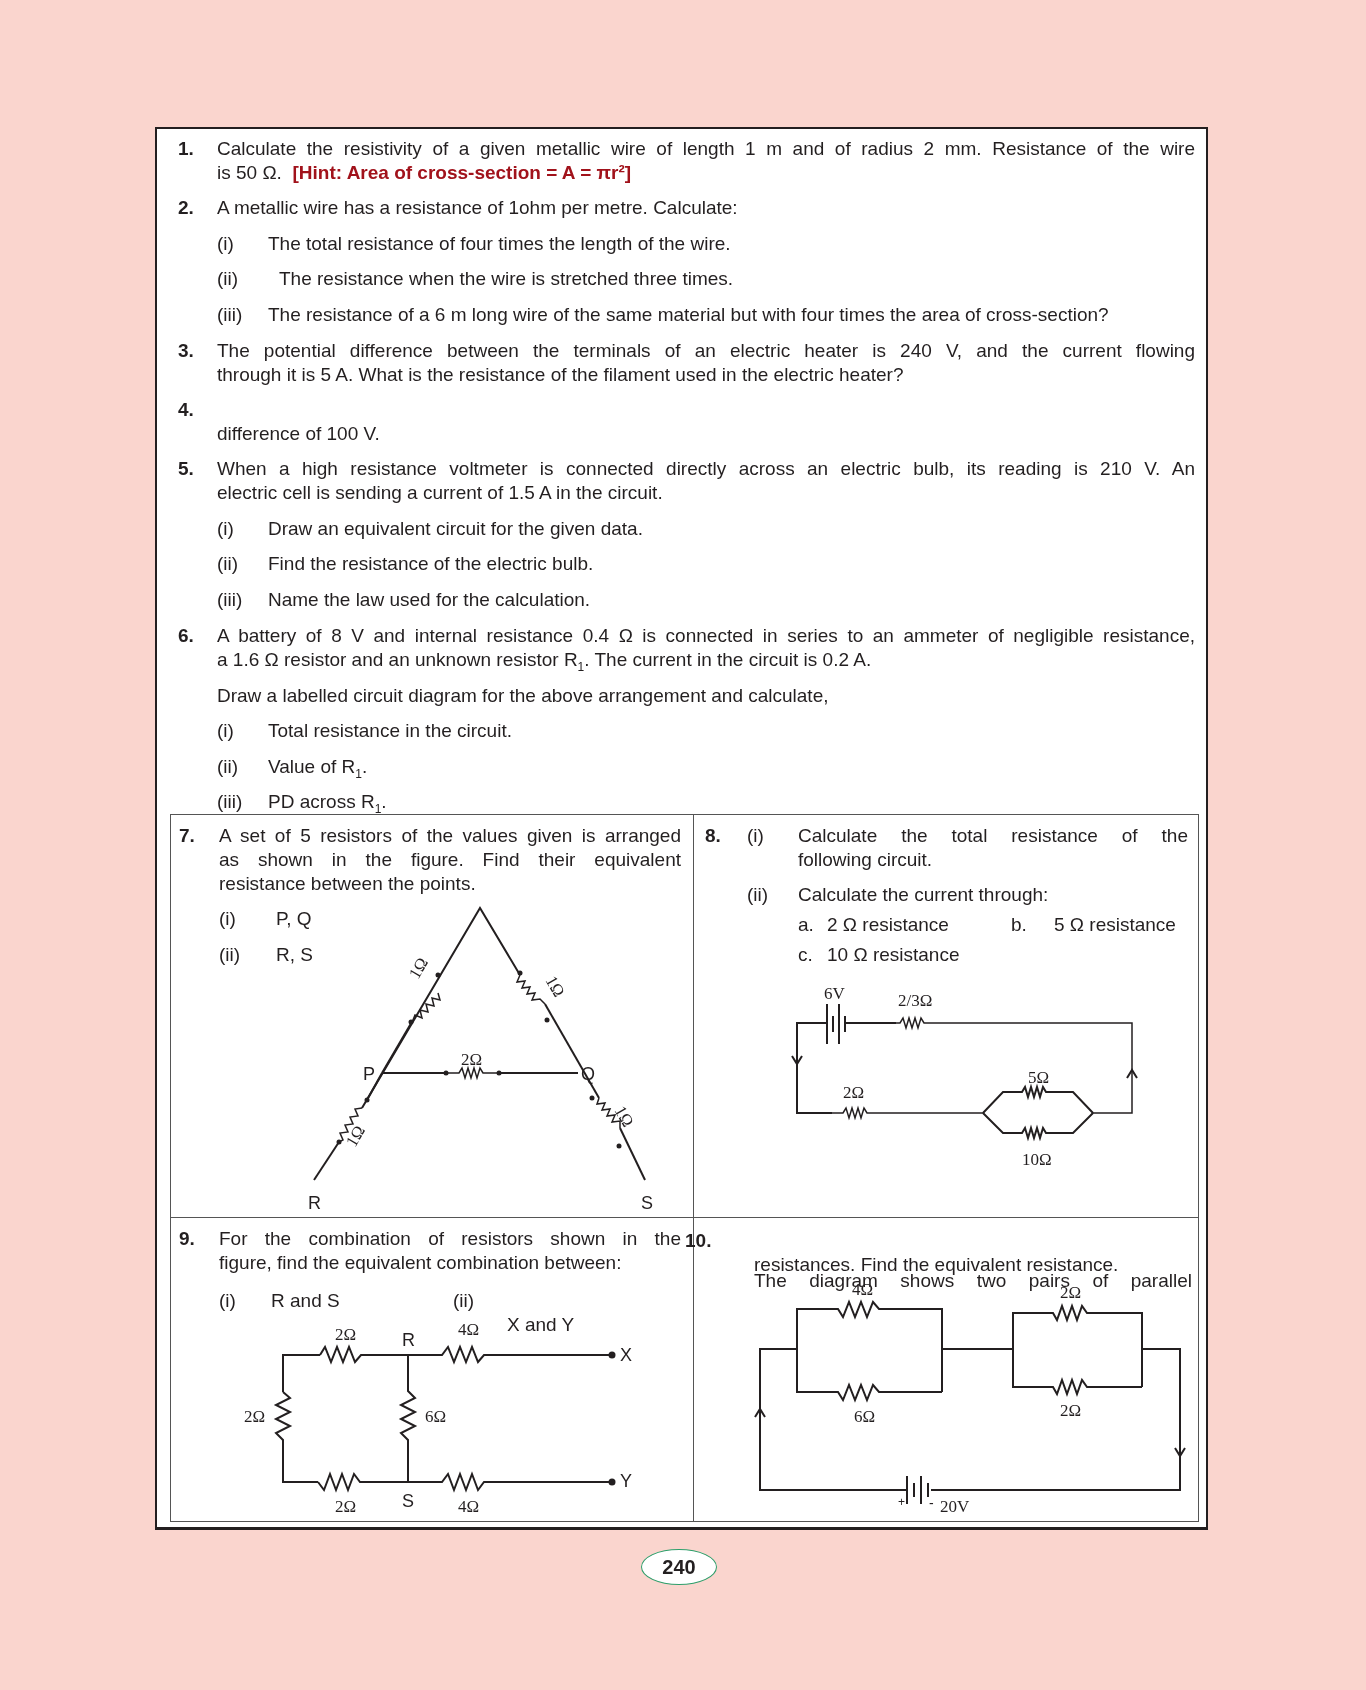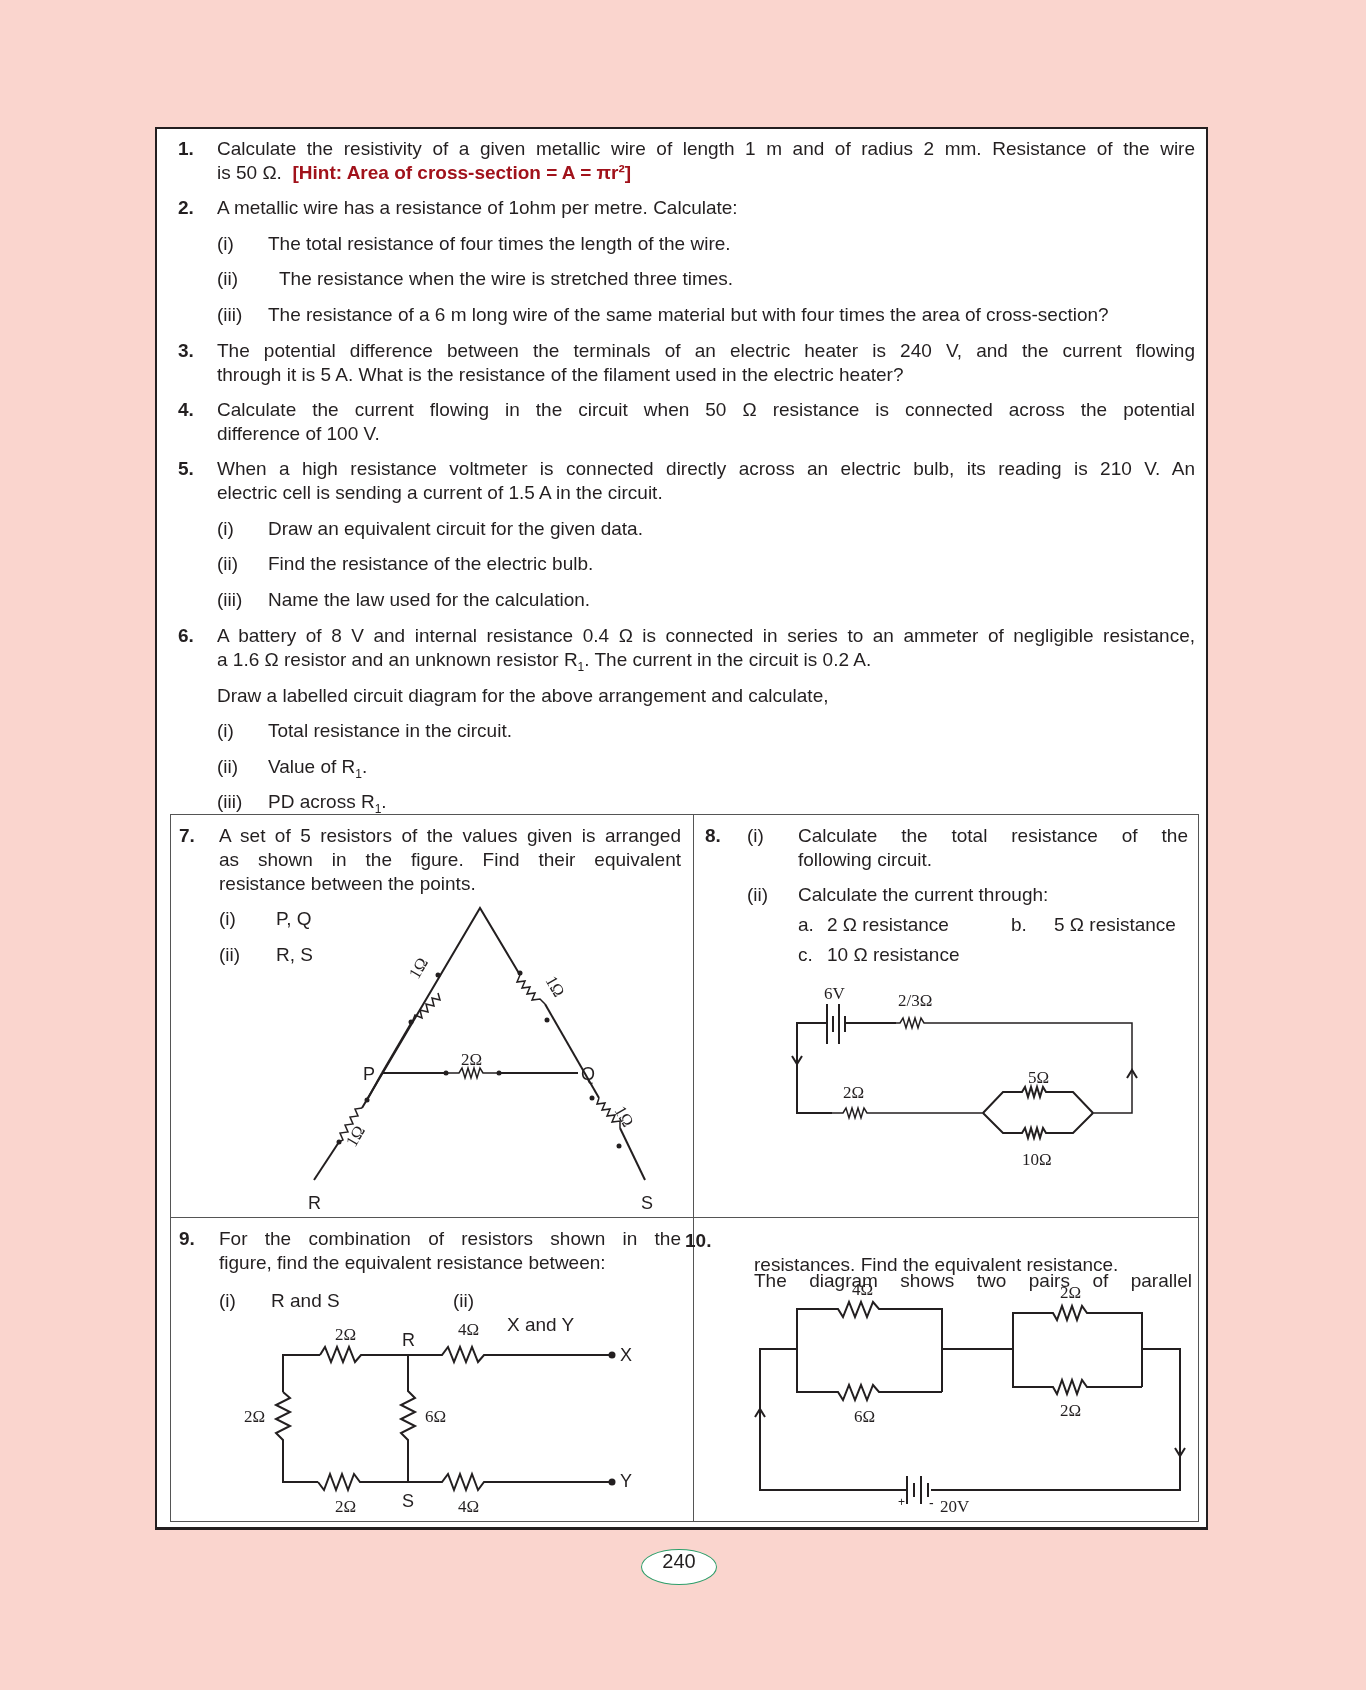--- a/index.html
+++ b/index.html
@@ -17,22 +17,23 @@
   .just { white-space:normal; text-align:justify; text-align-last:justify; }
   .sub1 { font-size:12px; position:relative; top:5px; }
   #grid { position:absolute; left:13px; top:685px; width:1029px; height:708px; border:1px solid #555; box-sizing:border-box; }
   .vline { position:absolute; left:522px; top:0; width:1px; height:100%; background:#555; }
   .hline { position:absolute; left:0; top:402px; width:100%; height:1px; background:#555; }
   .diagram { position:absolute; left:0; top:0; }
   .lbl { font-family:"Liberation Serif", serif; font-size:17px; fill:#231f20; }
   .lbls { font-family:"Liberation Sans", sans-serif; font-size:18px; fill:#231f20; }
   #page-badge {
     position:absolute; left:641px; top:1549px; width:76px; height:36px; border:1.5px solid #2e9e6a;
-    border-radius:50%; background:#fff; box-sizing:border-box; display:flex; justify-content:center;
+    border-radius:50%; background:#fff; box-sizing:border-box; display:flex; align-items:center; justify-content:center;
     font-size:20px;
+    font-weight:bold;
   }
 </style>
 </head>
 <body>
 
 <div id="sheet">
 
   <div class="t num" style="left:21px;top:8px;">1.</div>
   <div class="t just" style="left:60px;top:8px;width:978px;">Calculate the resistivity of a given metallic wire of length 1 m and of radius 2 mm. Resistance of the wire</div>
   <div class="t" style="left:60px;top:32px;"><span>is 50 Ω.</span>&nbsp; <span class="hint">[Hint: Area of cross-section = A = πr²]</span></div>
@@ -44,21 +45,20 @@
   <div class="t" style="left:60px;top:138px;">(ii)</div>
   <div class="t" style="left:122px;top:138px;">The resistance when the wire is stretched three times.</div>
   <div class="t" style="left:60px;top:174px;">(iii)</div>
   <div class="t" style="left:111px;top:174px;">The resistance of a 6 m long wire of the same material but with four times the area of cross-section?</div>
 
   <div class="t num" style="left:21px;top:210px;">3.</div>
   <div class="t just" style="left:60px;top:210px;width:978px;">The potential difference between the terminals of an electric heater is 240 V, and the current flowing</div>
   <div class="t" style="left:60px;top:234px;">through it is 5 A. What is the resistance of the filament used in the electric heater?</div>
 
   <div class="t num" style="left:21px;top:269px;">4.</div>
-  <div class="t just" style="left:60px;top:269px;width:978px;">Calculate the current flowing in the circuit when 50 Ω resistance is connected across the potential</div>
   <div class="t" style="left:60px;top:293px;">difference of 100 V.</div>
 
   <div class="t num" style="left:21px;top:328px;">5.</div>
   <div class="t just" style="left:60px;top:328px;width:978px;">When a high resistance voltmeter is connected directly across an electric bulb, its reading is 210 V. An</div>
   <div class="t" style="left:60px;top:352px;">electric cell is sending a current of 1.5 A in the circuit.</div>
   <div class="t" style="left:60px;top:388px;">(i)</div>
   <div class="t" style="left:111px;top:388px;">Draw an equivalent circuit for the given data.</div>
   <div class="t" style="left:60px;top:423px;">(ii)</div>
   <div class="t" style="left:111px;top:423px;">Find the resistance of the electric bulb.</div>
   <div class="t" style="left:60px;top:459px;">(iii)</div>
@@ -96,21 +96,21 @@
     <div class="t" style="left:627px;top:68px;">Calculate the current through:</div>
     <div class="t" style="left:627px;top:98px;">a.</div>
     <div class="t" style="left:656px;top:98px;">2 Ω resistance</div>
     <div class="t" style="left:840px;top:98px;">b.</div>
     <div class="t" style="left:883px;top:98px;">5 Ω resistance</div>
     <div class="t" style="left:627px;top:128px;">c.</div>
     <div class="t" style="left:656px;top:128px;">10 Ω resistance</div>
 
     <div class="t num" style="left:8px;top:412px;">9.</div>
     <div class="t just" style="left:48px;top:412px;width:462px;">For the combination of resistors shown in the</div>
-    <div class="t" style="left:48px;top:436px;">figure, find the equivalent resistance between:</div>
+    <div class="t" style="left:48px;top:436px;">figure, find the equivalent combination between:</div>
     <div class="t" style="left:48px;top:474px;">(i)</div>
     <div class="t" style="left:100px;top:474px;">R and S</div>
     <div class="t" style="left:282px;top:474px;">(ii)</div>
     <div class="t" style="left:336px;top:474px;margin-top:24px;">X and Y</div>
 
     <div class="t num" style="left:514px;top:414px;">10.</div>
     <div class="t just" style="left:583px;top:414px;width:438px;margin-top:40px;">The diagram shows two pairs of parallel</div>
     <div class="t" style="left:583px;top:438px;">resistances. Find the equivalent resistance.</div>
   </div>
 </div>

